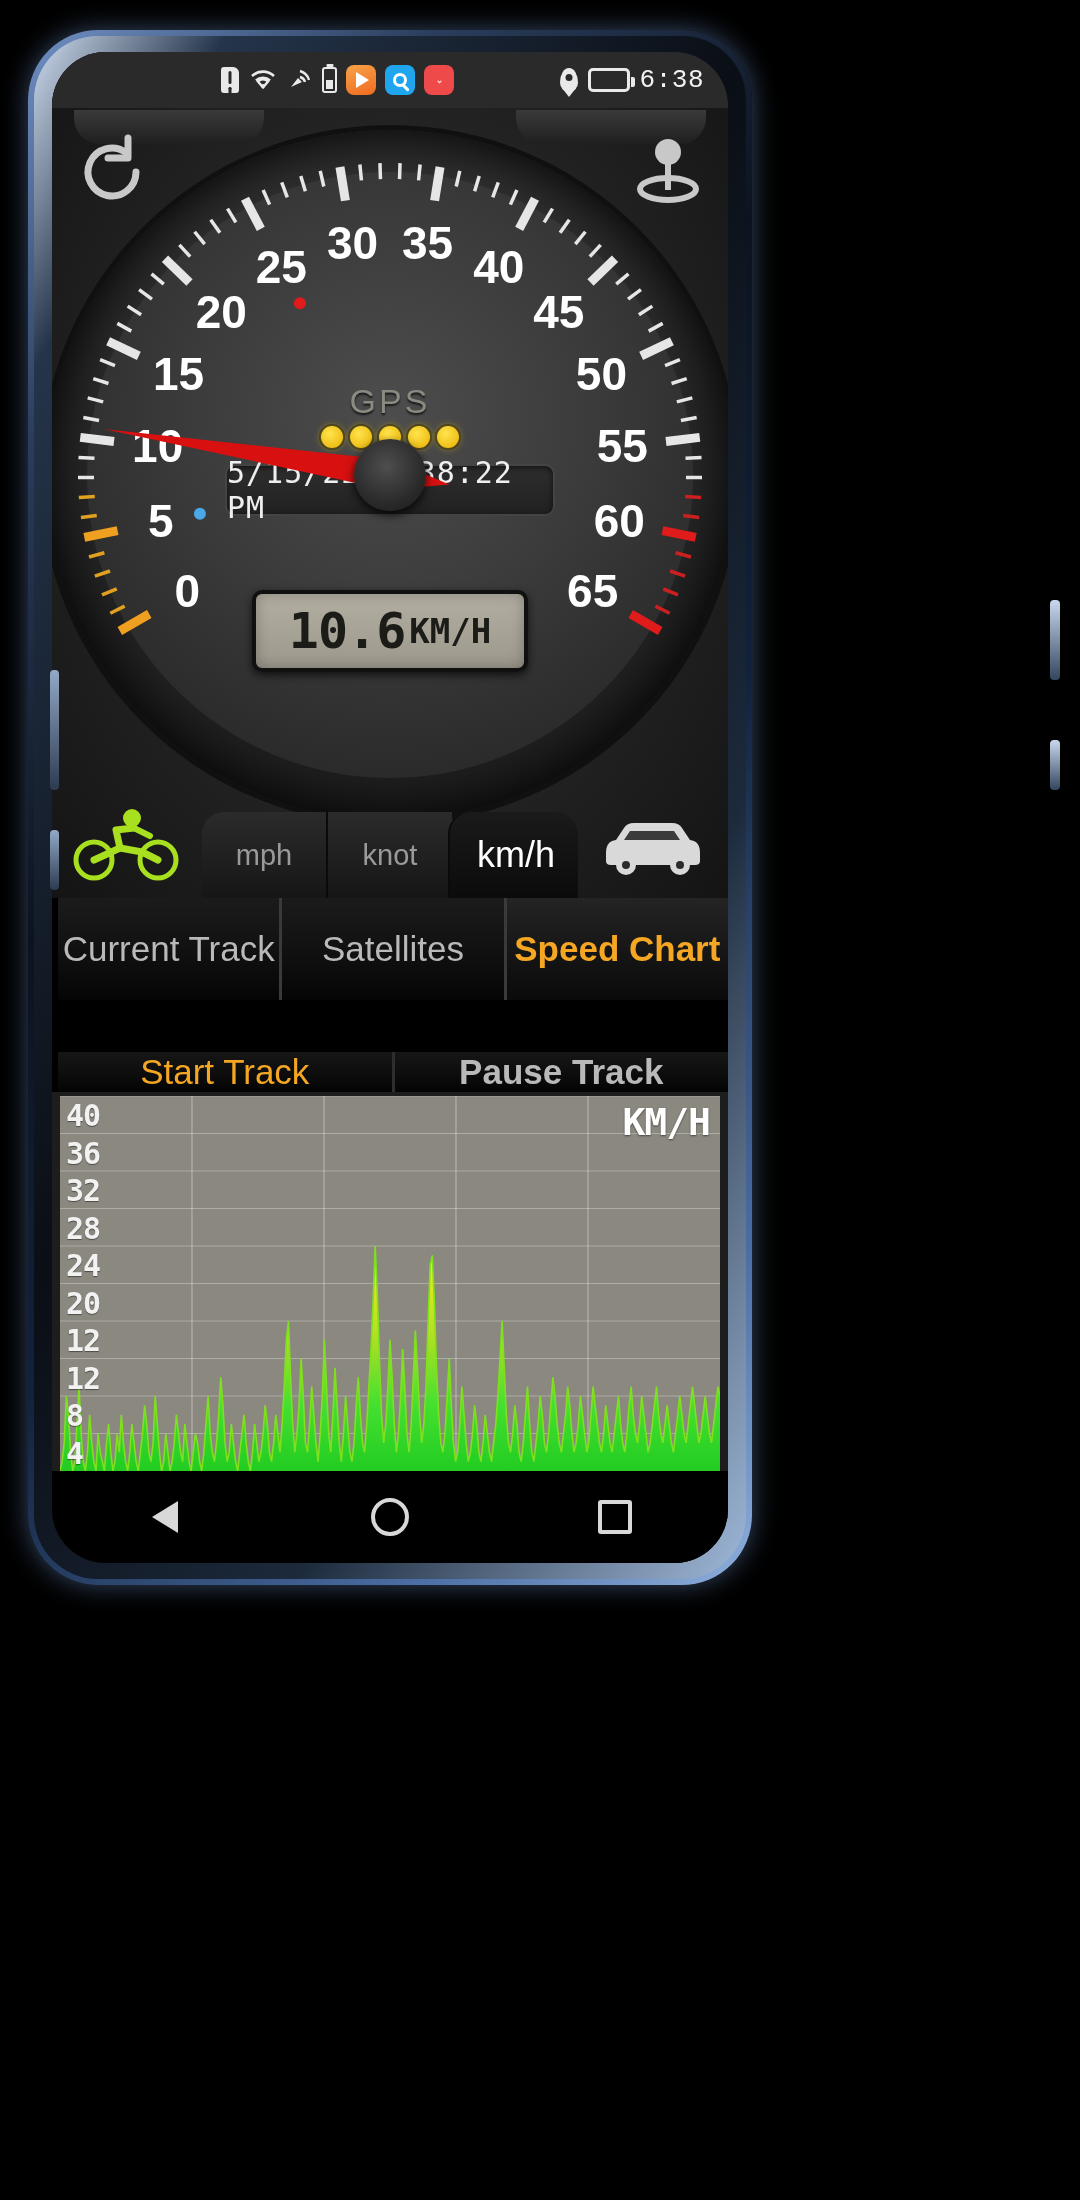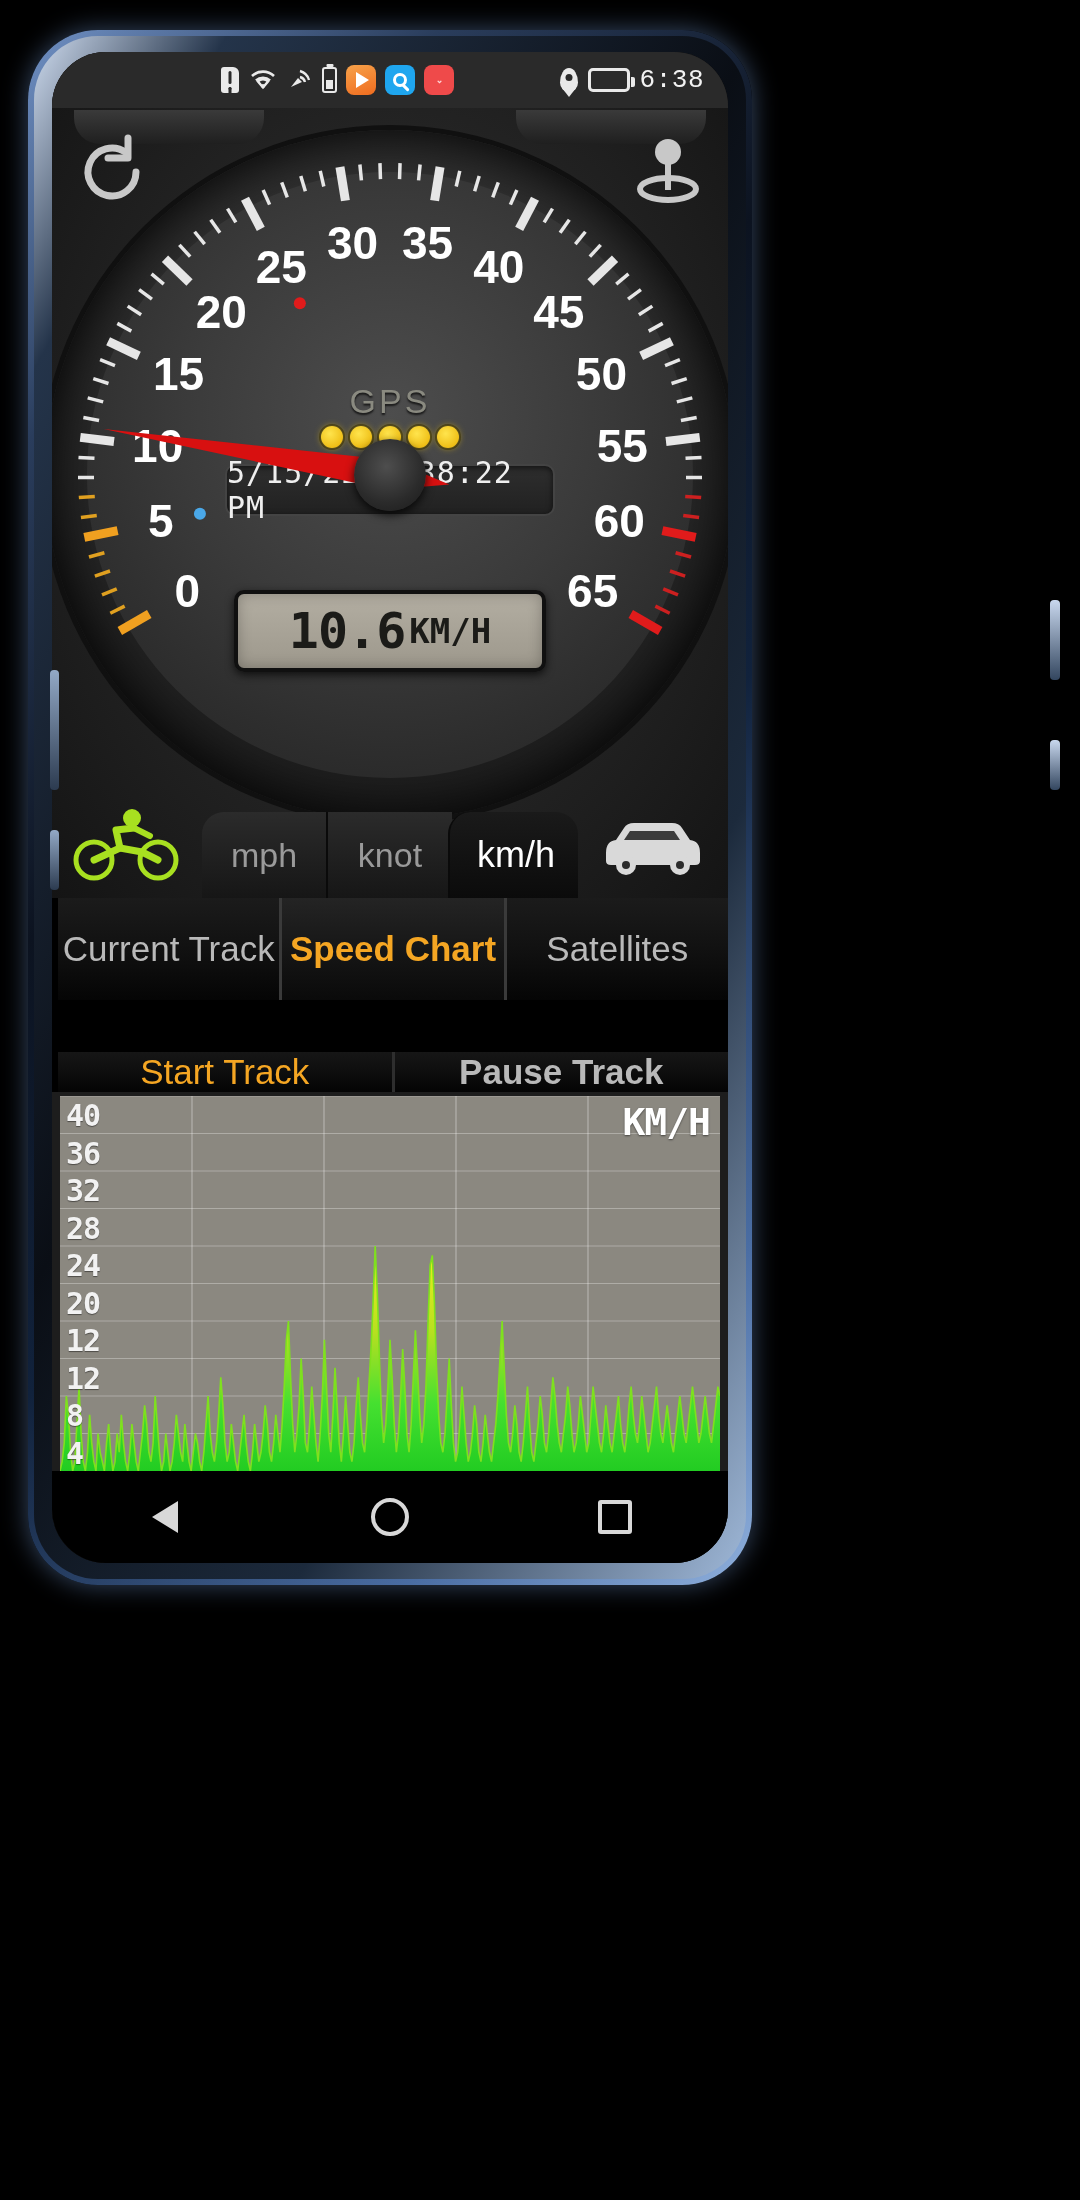--- a/index.html
+++ b/index.html
@@ -143,21 +143,21 @@
     width: 330px; height: 52px;
     background: linear-gradient(180deg,#2e2e2e,#212121);
     border: 2px solid #444; border-radius: 10px;
     display:flex; align-items:center; justify-content:center;
     color:#efefef; font-size: 30px; letter-spacing: 1px;
     font-family: "DejaVu Sans Mono", monospace;
     box-shadow: inset 0 2px 6px rgba(0,0,0,.6);
   }
   .lcd {
     position: absolute; left: 50%; transform: translateX(-50%); top: 460px;
-    width: 312px; height: 82px;
+    width: 276px; height: 82px;
     background: linear-gradient(180deg,#b3aea2,#9d988c);
     border: 4px solid #101010; border-radius: 10px;
     display:flex; align-items:center; justify-content:center;
     box-shadow: 0 3px 8px rgba(0,0,0,.7), inset 0 0 14px rgba(0,0,0,.25);
   }
   .lcd .val { font-family:"DejaVu Sans Mono", monospace; font-size: 50px; color:#1b1b18; letter-spacing:-1px; font-weight:bold;}
   .lcd .unit { font-family:"DejaVu Sans Mono", monospace; font-size: 34px; color:#1b1b18; margin-left: 4px; font-weight:bold;}
   .hub {
     position: absolute; left: 50%; top: 50%; transform: translate(-50%,-50%);
     width: 72px; height: 72px; border-radius: 50%;
@@ -167,21 +167,21 @@
 
   
   .unitbar {
     position: absolute; left: 0; right: 0; bottom: 0; height: 108px;
     display: flex; align-items: flex-end;
   }
   .veh-icon { width: 150px; height: 108px; display:flex; align-items:center; justify-content:center; }
   .unit-tabs { flex: 1; display:flex; height: 86px; align-items: stretch; }
   .utab {
     flex: 1; display:flex; align-items:center; justify-content:center;
-    font-size: 34px; color:#9a9a9a;
+    font-size: 29px; color:#9a9a9a;
     background: linear-gradient(180deg,#2b2b2b,#161616);
     border-left: 2px solid #0a0a0a;
   }
   .utab:first-child { border-left: none; border-radius: 22px 0 0 0; }
   .utab.active {
     color: #ffffff;
     background: linear-gradient(180deg,#1a1a1a,#0b0b0b);
     border-radius: 22px 22px 0 0;
     margin-left: -4px; padding-left: 4px;
     font-size: 36px;
@@ -437,22 +437,22 @@
                   <circle cx="82" cy="56" r="10" fill="#d9d9d9"></circle>
                   <circle cx="28" cy="56" r="4" fill="#2b2b2b"></circle>
                   <circle cx="82" cy="56" r="4" fill="#2b2b2b"></circle>
                 </svg>
               </div>
             </div>
           </div>
 
           <div class="maintabs">
             <div class="mtab">Current Track</div>
+            <div class="mtab">Satellites</div>
             <div class="mtab active">Speed Chart</div>
-            <div class="mtab">Satellites</div>
           </div>
 
           <div class="tracktabs">
             <div class="ttab active">Start Track</div>
             <div class="ttab">Pause Track</div>
           </div>
 
           <div class="chartwrap">
             <svg viewBox="0 0 660 560" preserveAspectRatio="none">
               <defs>

